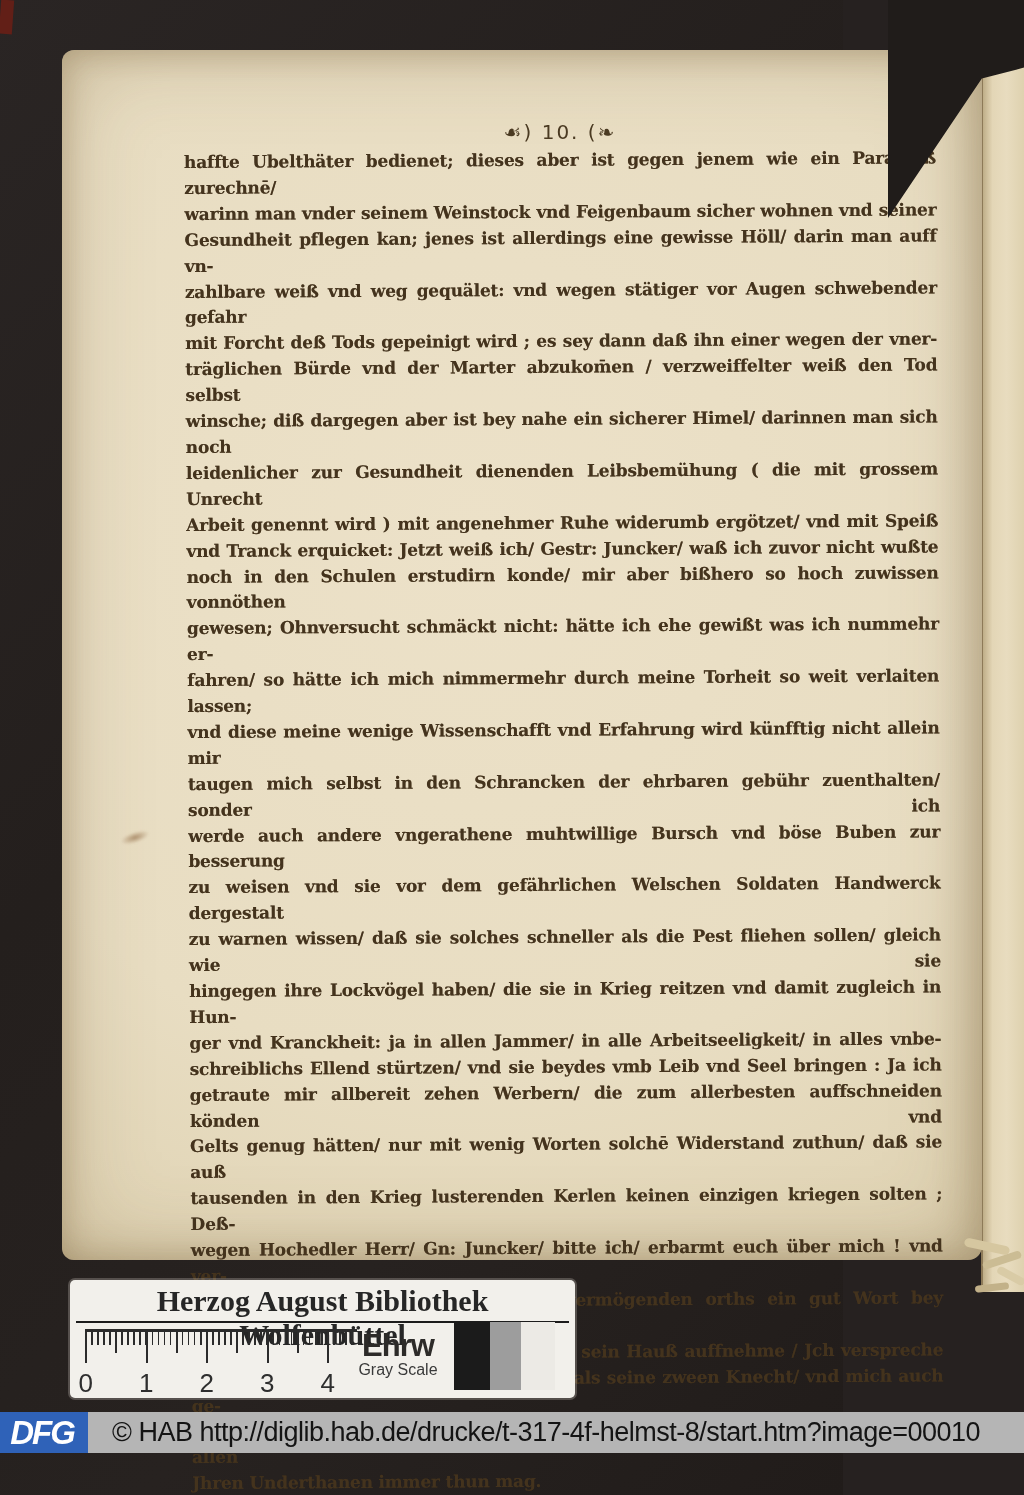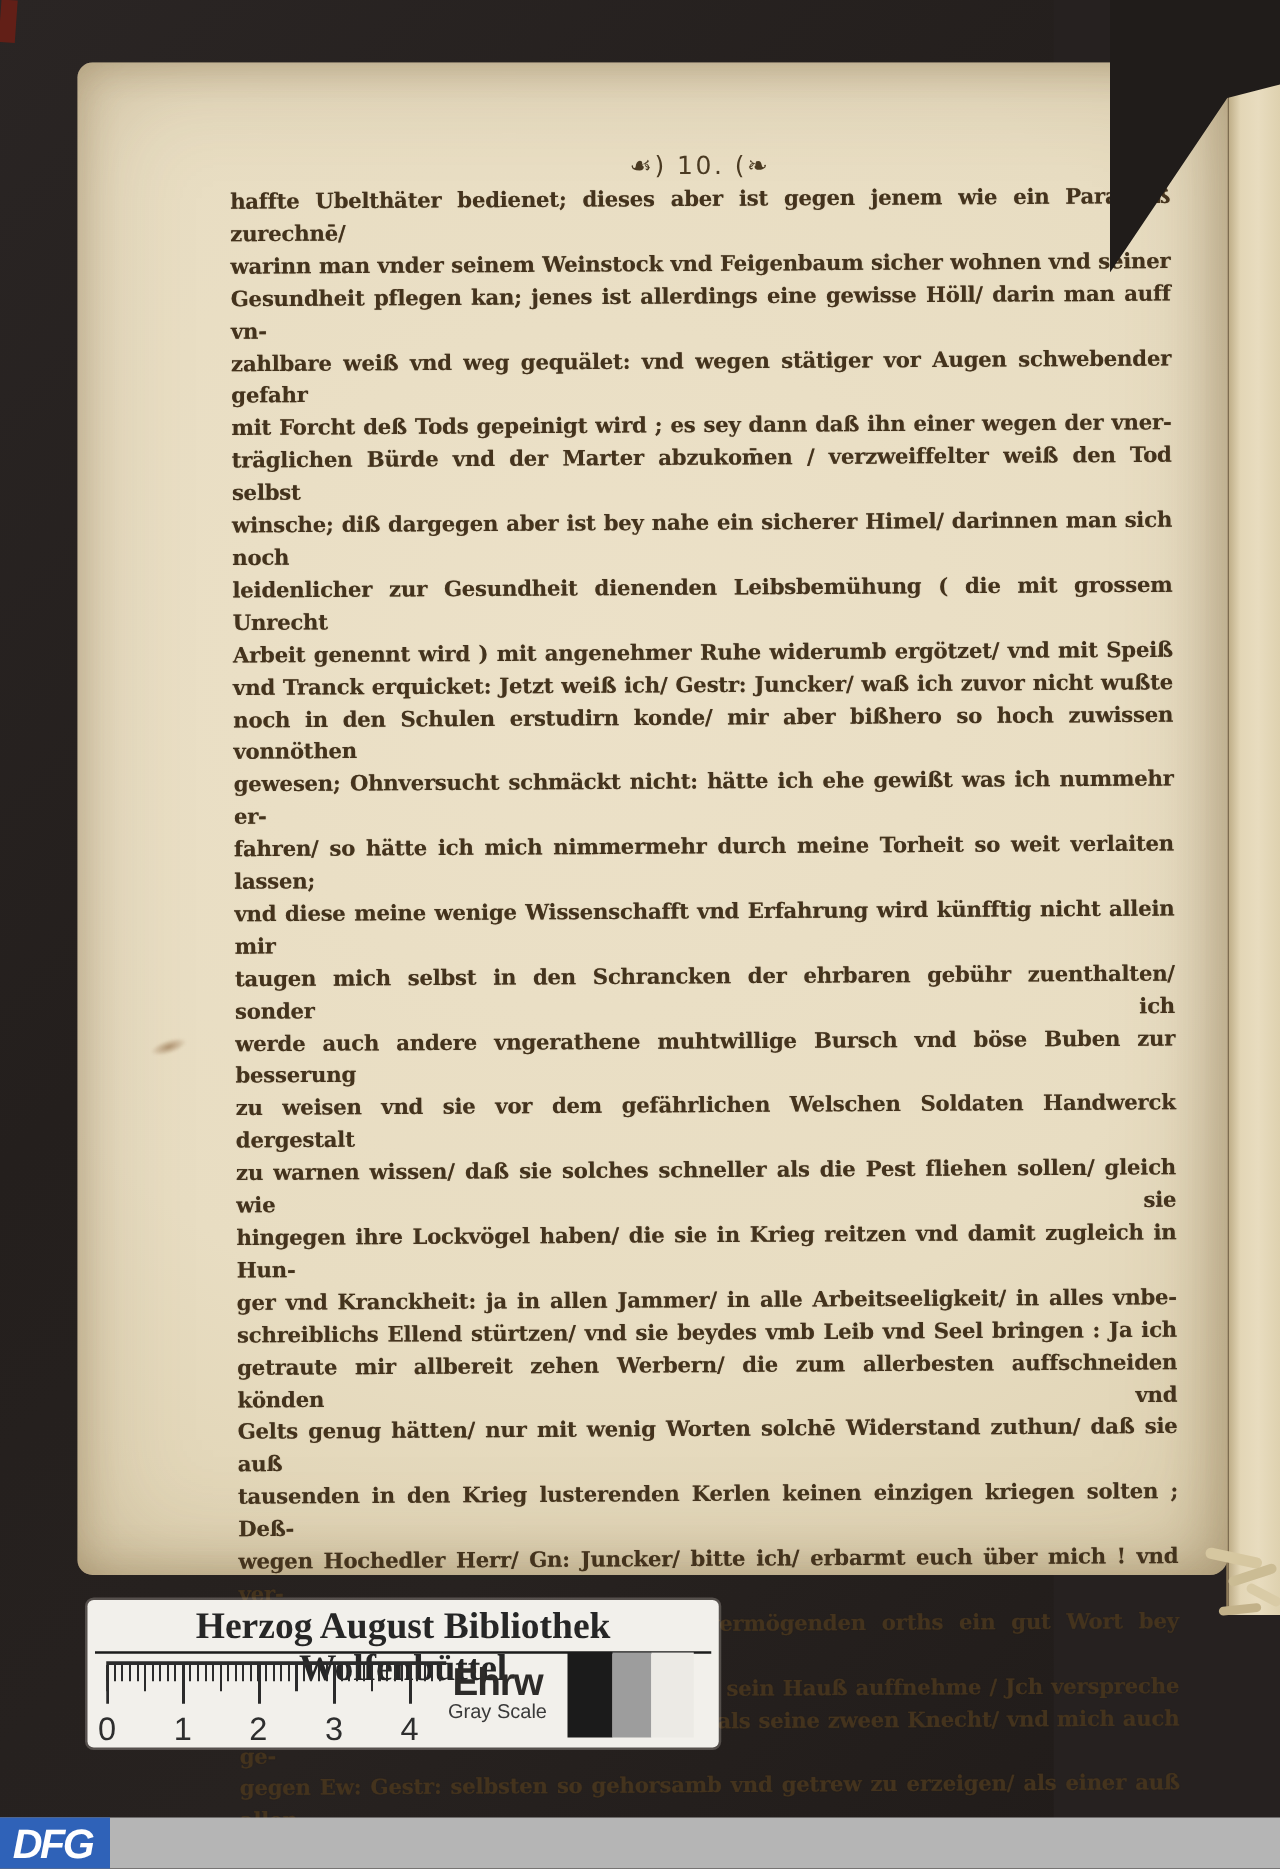--- a/index.html
+++ b/index.html
@@ -65,21 +65,21 @@
   .nums{position:absolute;left:0;top:36px;width:268px;height:28px;}
   .nums span{position:absolute;transform:translateX(-45%);
              font:400 26px "Liberation Sans",sans-serif;color:#2e2e2e;}
   .kodak-wrap{position:absolute;left:278px;top:50px;width:100px;text-align:center;}
   .kodak{font:700 31px/31px "Liberation Sans",sans-serif;color:#2d2b29;letter-spacing:-1px;}
   .kodak-sub{font:400 16px/18px "Liberation Sans",sans-serif;color:#3a3a3a;}
   .patches{position:absolute;left:384px;top:42px;height:68px;display:flex;}
   .patches div{height:100%;}
 
   
-  .footer{position:absolute;left:0;top:1454px;width:1024px;height:41px;background:#b5b5b5;z-index:6;}
+  .footer{position:absolute;left:0;top:1412px;width:1024px;height:41px;background:#b5b5b5;z-index:6;}
   .dfg{position:absolute;left:-4px;top:0;width:92px;height:41px;background:#2f62b8;color:#ffffff;
        display:flex;align-items:center;justify-content:center;
        font:italic 900 33px "Liberation Sans",sans-serif;letter-spacing:-2px;}
   .credit{position:absolute;left:112px;top:0;height:41px;display:flex;align-items:center;
           font:400 27px "Liberation Sans",sans-serif;color:#141414;letter-spacing:-0.5px;}
 </style>
 </head>
 <body>
 
 <div class="stage">
@@ -155,15 +155,16 @@
     </div>
     <div class="patches">
         <div style="width: 36px; background: rgb(27, 27, 27);"></div>
         <div style="width: 31px; background: rgb(157, 157, 157);"></div>
         <div style="width: 34px; background: rgb(236, 234, 229);"></div>
       </div>
   </div>
 
   <div class="footer" style="background: rgb(181, 181, 181);">
     <div class="dfg" style="background: rgb(47, 98, 184);">DFG</div>
+    <div class="credit">© HAB http://diglib.hab.de/drucke/t-317-4f-helmst-8/start.htm?image=00010</div>
   </div>
 
 </div>
 
 </body></html>

